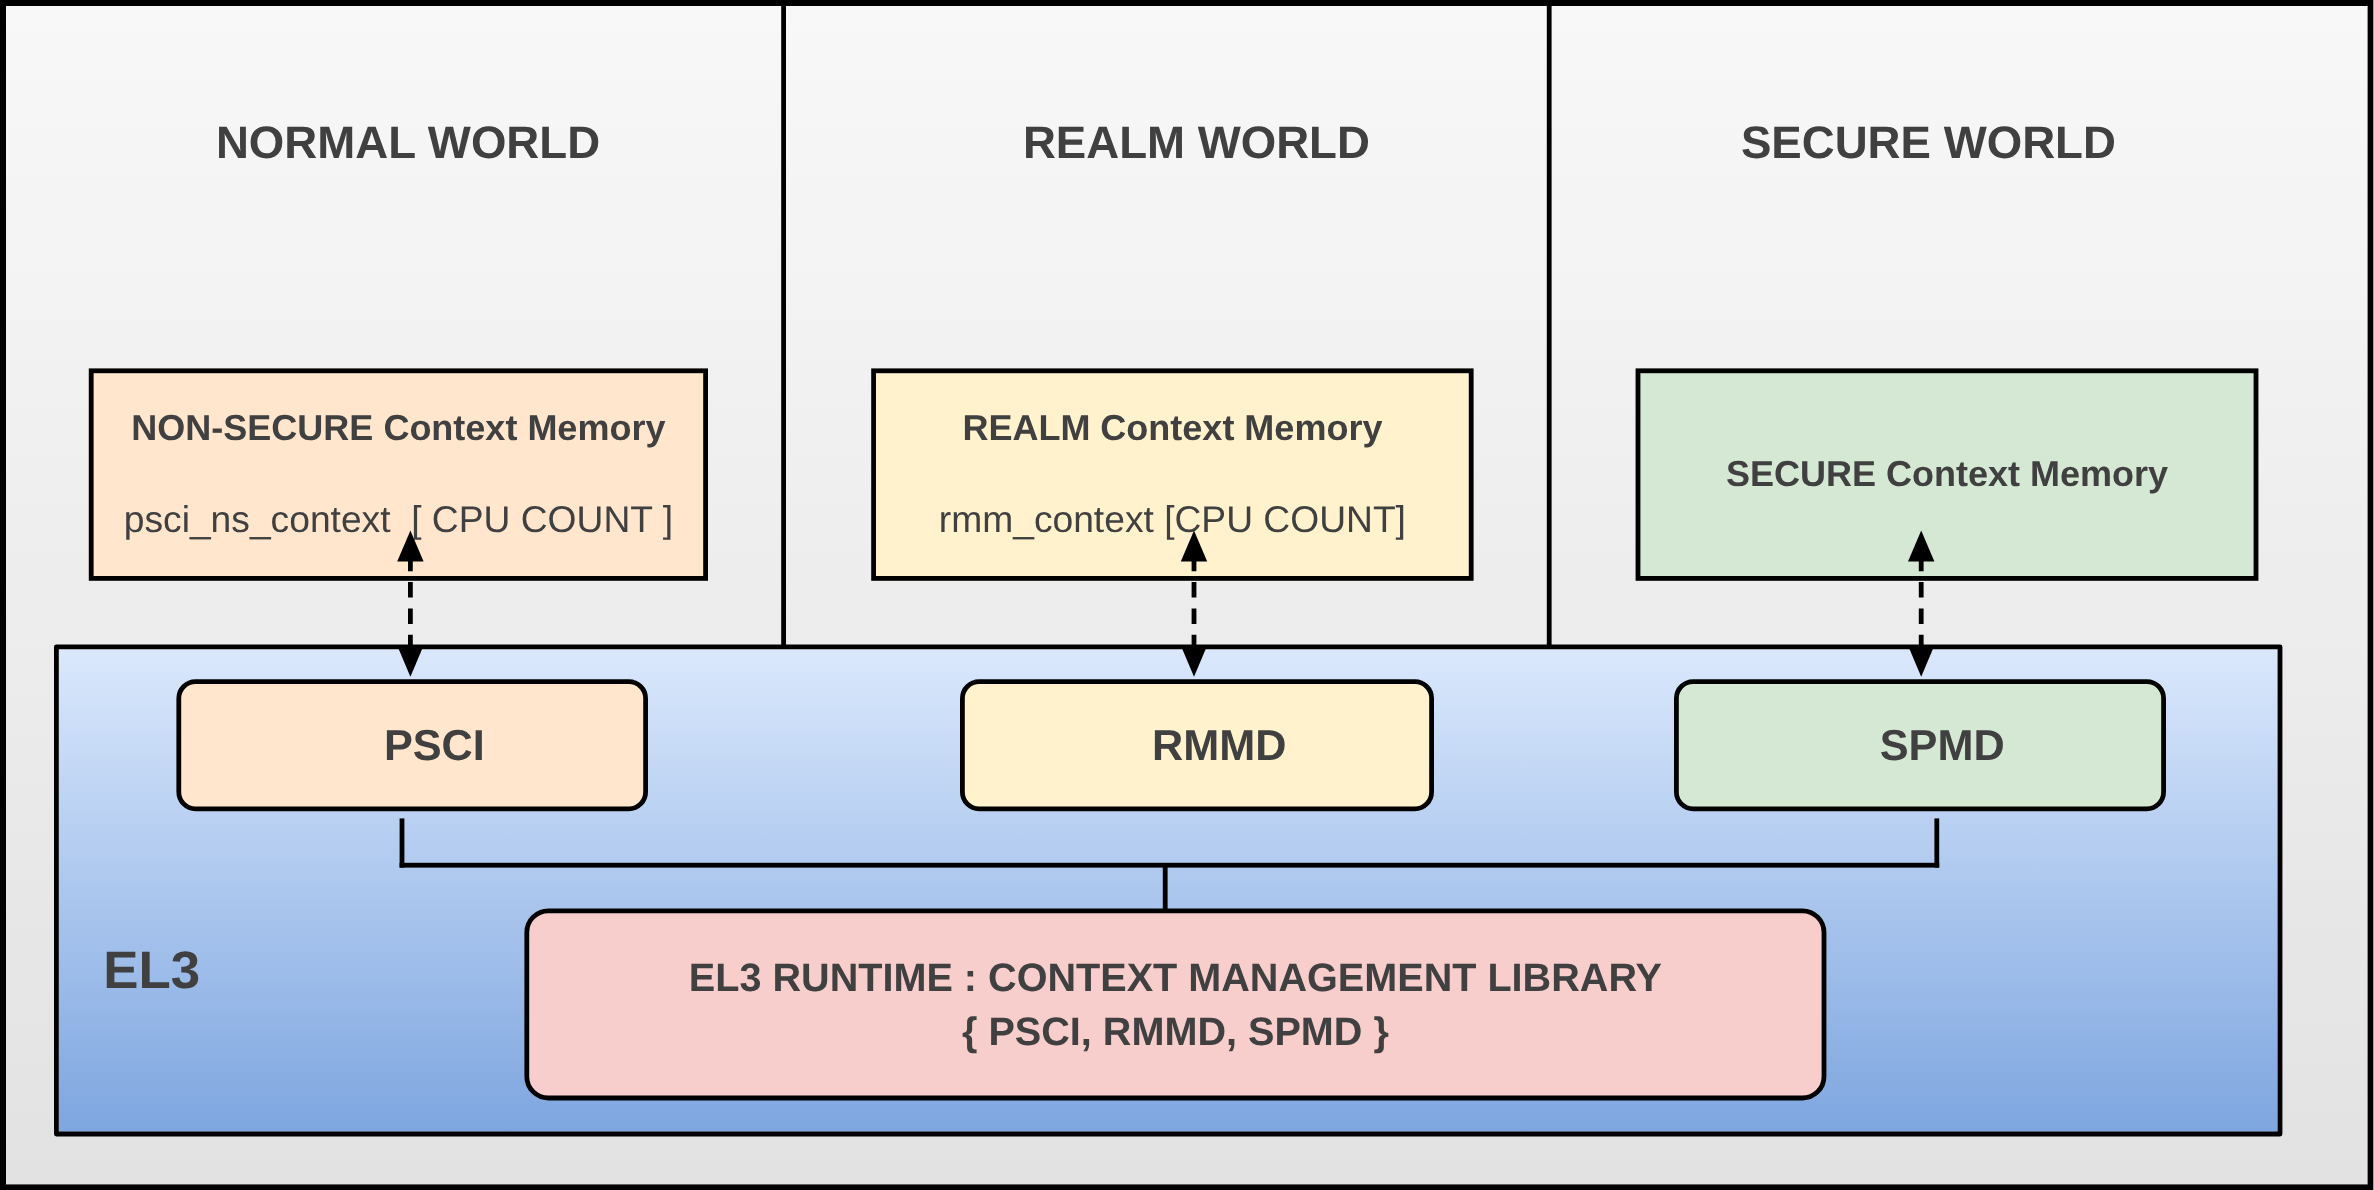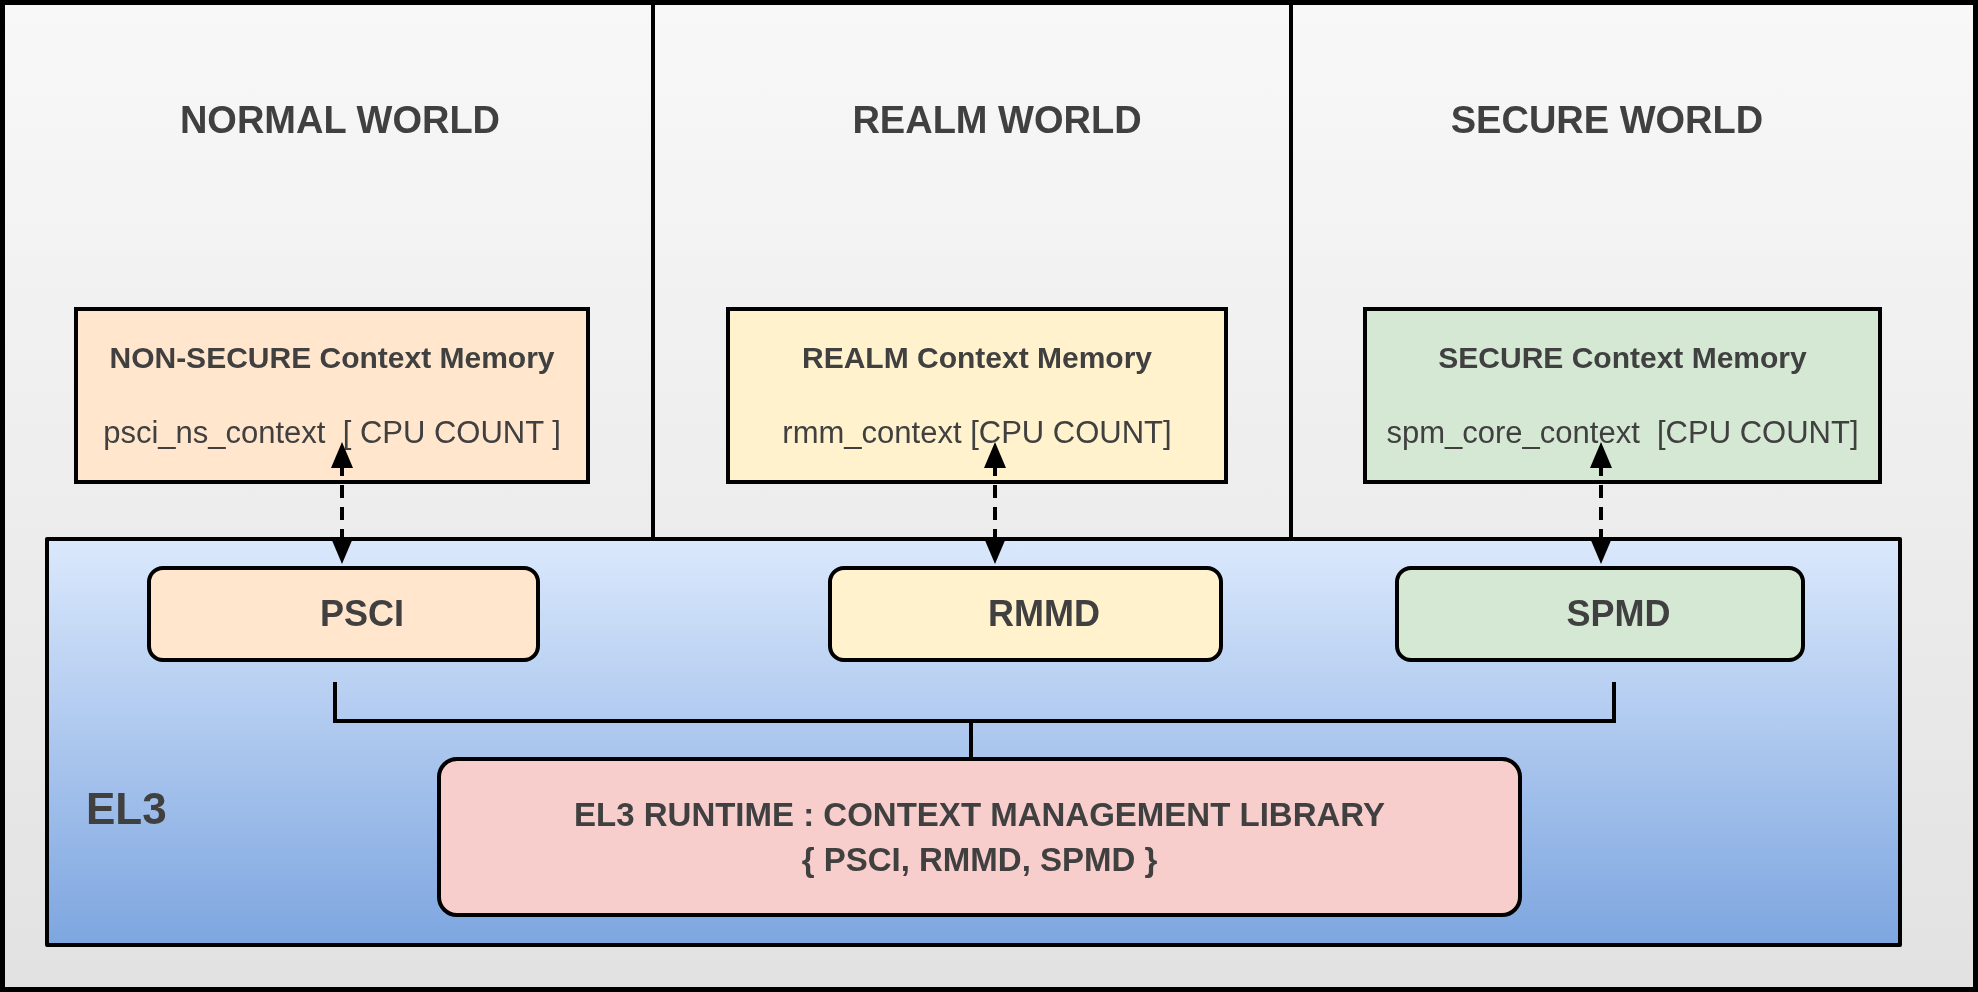--- a/index.html
+++ b/index.html
@@ -21,24 +21,24 @@
   .mem-title{font-weight:bold;font-size:30px;line-height:30px;white-space:pre;}
   .mem-body{font-size:31px;line-height:31px;white-space:pre;}
   .el3-region{position:absolute;left:45px;top:537px;width:1857px;height:410px;box-sizing:border-box;
               border:4px solid #000;border-radius:2px;
               background:linear-gradient(180deg,var(--el3-gradient-top,#DAE8FC) 0%,var(--el3-gradient-bottom,#7EA6E0) 100%);}
   .el3-label{position:absolute;left:86px;top:786px;font-size:44px;font-weight:bold;line-height:46px;}
   .arrow{position:absolute;top:441px;width:36px;height:124px;}
   .ar1{left:324px;}  
   .ar2{left:977px;}  
   .ar3{left:1583px;} 
-  .disp{position:absolute;top:566px;height:96px;box-sizing:border-box;border:4px solid #000;border-radius:16px;
+  .disp{position:absolute;top:566px;height:110px;box-sizing:border-box;border:4px solid #000;border-radius:16px;
         display:flex;align-items:center;justify-content:center;font-weight:bold;font-size:36px;padding-left:37px;}
   .disp-psci{left:147px;width:393px;background:var(--normal-fill,#FFE6CC);}
-  .disp-rmmd{left:800px;width:395px;background:var(--realm-fill,#FFF2CC);margin-left:28px;}
+  .disp-rmmd{left:800px;width:395px;background:var(--realm-fill,#FFF2CC);}
   .disp-spmd{left:1395px;width:410px;background:var(--secure-fill,#D5E8D4);}
   .conn{position:absolute;background:#000;}
   .conn-v1{left:333px;top:682px;width:4px;height:41px;}
   .conn-v2{left:1612px;top:682px;width:4px;height:41px;}
   .conn-bus{left:333px;top:719px;width:1283px;height:4px;}
   .conn-v3{left:969px;top:721px;width:4px;height:38px;}
   .runtime{position:absolute;left:437px;top:757px;width:1085px;height:160px;box-sizing:border-box;
            border:4px solid #000;border-radius:20px;background:var(--runtime-fill,#F8CECC);
            display:flex;flex-direction:column;align-items:center;justify-content:center;gap:11px;}
   .rt-line{font-weight:bold;font-size:33px;line-height:34px;white-space:pre;}
@@ -63,21 +63,20 @@
   <div class="mem mem-ns">
     <div class="mem-title">NON-SECURE Context Memory</div>
     <div class="mem-body">psci_ns_context  [ CPU COUNT ]</div>
   </div>
   <div class="mem mem-realm">
     <div class="mem-title">REALM Context Memory</div>
     <div class="mem-body">rmm_context [CPU COUNT]</div>
   </div>
   <div class="mem mem-secure">
     <div class="mem-title">SECURE Context Memory</div>
-    <div class="mem-body">spm_core_context  [CPU COUNT]</div>
   </div>
 
   <svg class="arrow ar1" viewBox="0 0 36 124">
     <line x1="18" y1="22" x2="18" y2="102" stroke="#000" stroke-width="4" stroke-dasharray="13 9"></line>
     <polygon points="18,1 7,27 29,27" fill="#000"></polygon>
     <polygon points="18,123 7,97 29,97" fill="#000"></polygon>
   </svg>
   <svg class="arrow ar2" viewBox="0 0 36 124">
     <line x1="18" y1="22" x2="18" y2="102" stroke="#000" stroke-width="4" stroke-dasharray="13 9"></line>
     <polygon points="18,1 7,27 29,27" fill="#000"></polygon>

